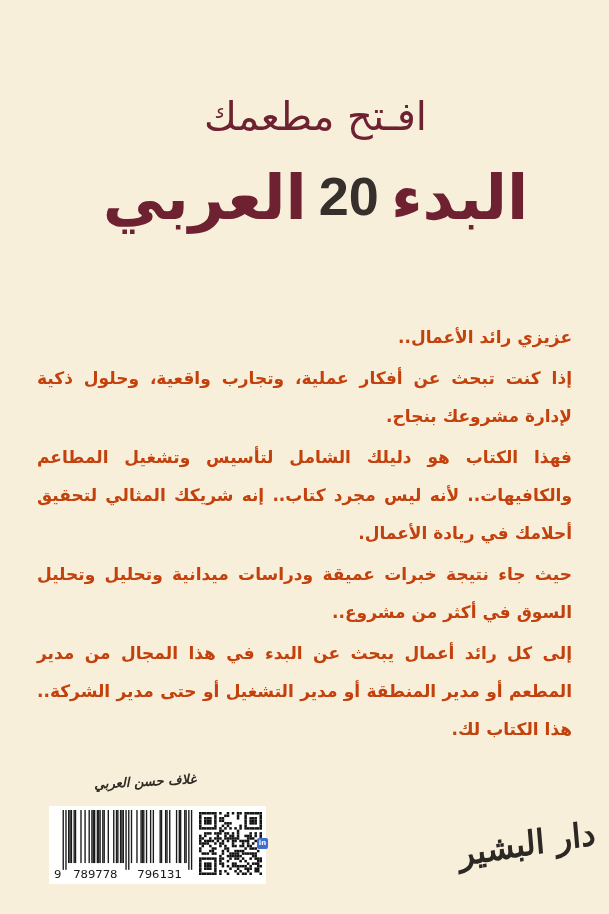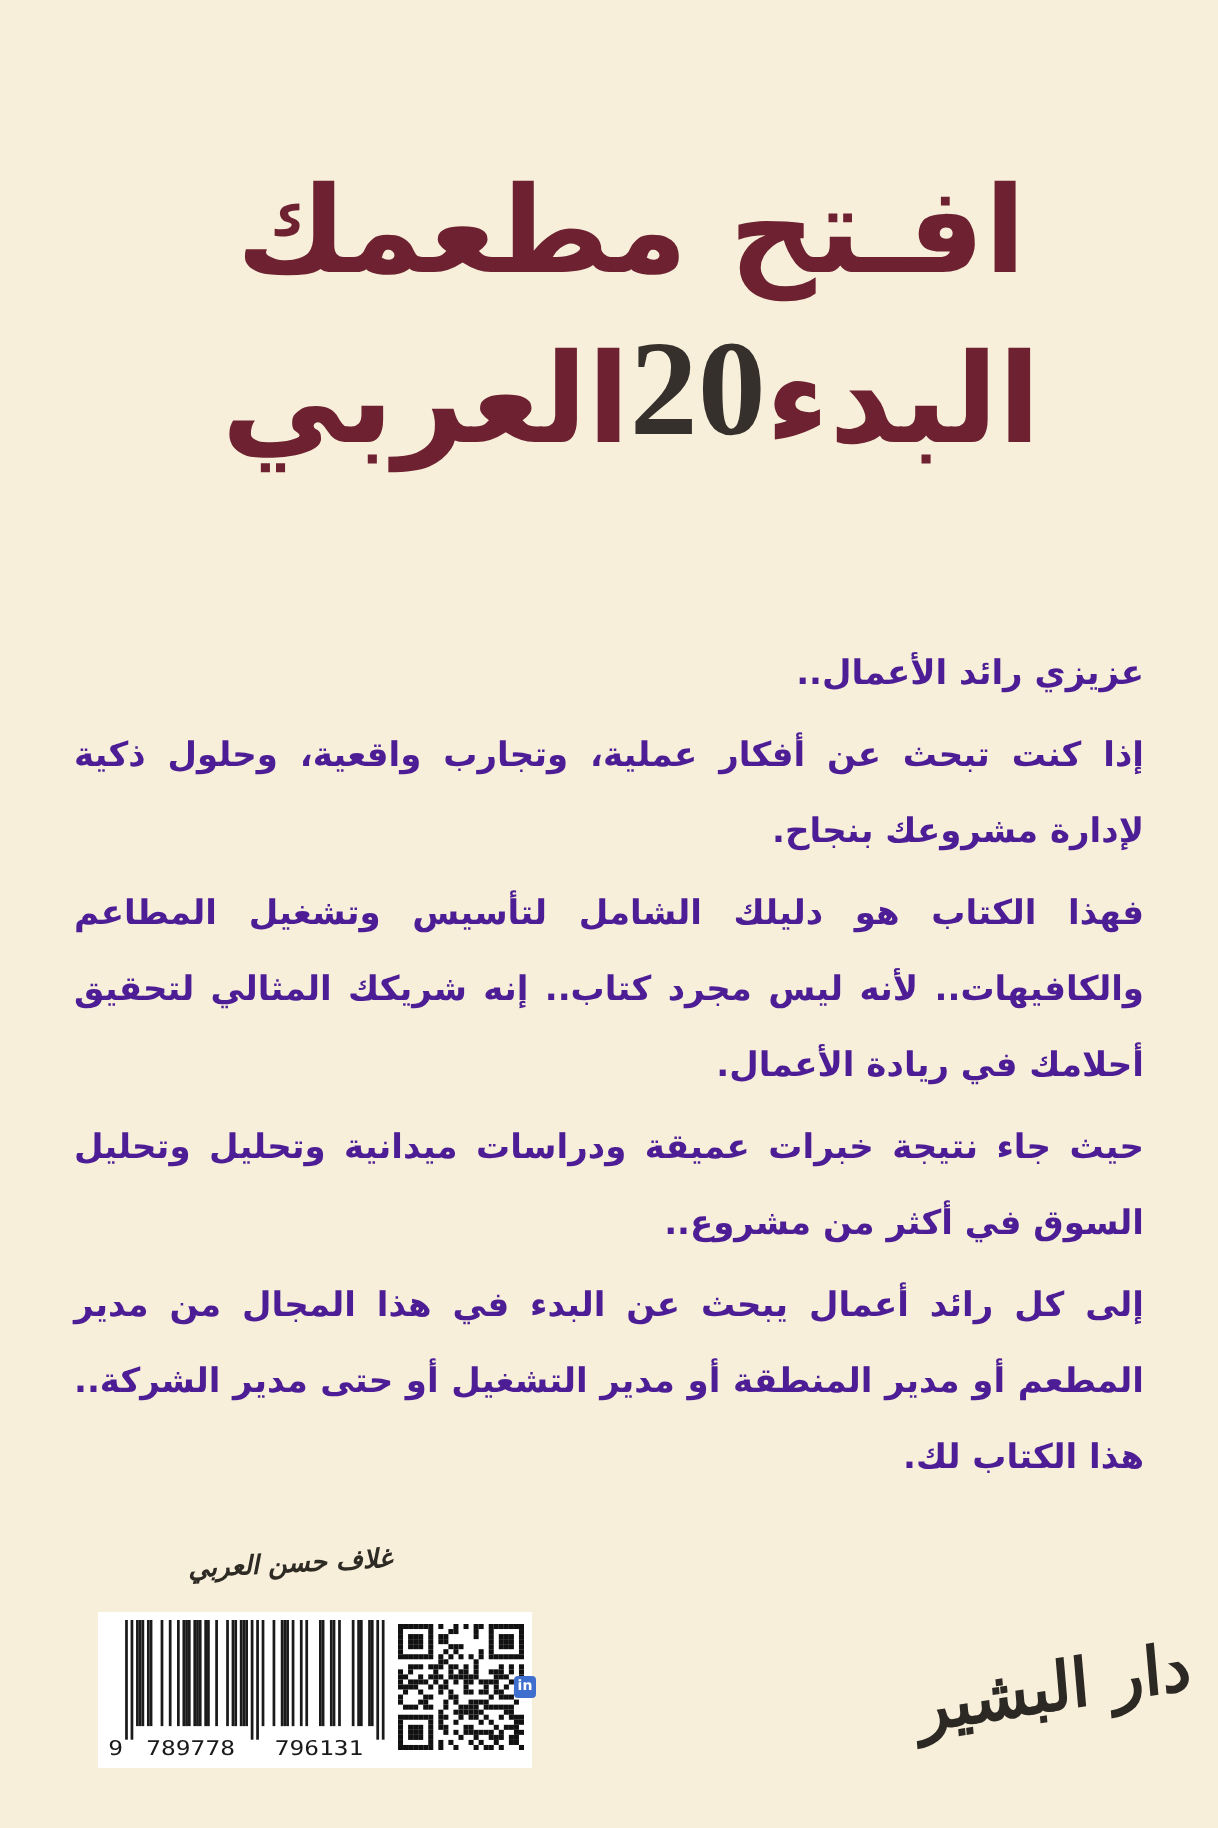--- a/index.html
+++ b/index.html
@@ -7,31 +7,31 @@
     width:609px;height:914px;position:relative;overflow:hidden;
     background:#f8efdb;
     font-family:"DejaVu Sans",sans-serif;
   }
   
   .title-block{
     position:absolute;top:74px;left:22px;right:0;
     text-align:center;direction:rtl;
   }
   .title-line1{
-    font-size:60px;font-weight:700;color:#6e2130;
+    font-size:40px;font-weight:400;color:#6e2130;
     line-height:84px;letter-spacing:-1px;
   }
   .title-line2{
     font-size:62px;font-weight:700;color:#6e2130;
     line-height:80px;white-space:nowrap;
   }
   .title-line2 .num{
-    font-family:Liberation Serif, serif;
-    font-size:68px;font-weight:700;color:#35302c;
-    margin:0 0;position:relative;top:-4px;
+    font-family:Liberation Sans, sans-serif;
+    font-size:54px;font-weight:700;color:#35302c;
+    margin:0 12px;position:relative;top:-4px;
   }
   
   .body-block{
     position:absolute;top:318px;left:37px;right:37px;
     direction:rtl;text-align:justify;
     font-size:17px;font-weight:700;color:#3a332e;
     line-height:38px;
   }
   .body-block p{margin:0 0 3px 0;}
   
@@ -65,21 +65,21 @@
   }
 </style>
 </head>
 <body style="background: rgb(248, 239, 219);">
 
 <div class="title-block">
   <div class="title-line1" style="color: rgb(110, 33, 48);">افـتح مطعمك</div>
   <div class="title-line2" style="color: rgb(110, 33, 48);"><span>البدء</span><span class="num" style="color: rgb(53, 48, 44);">20</span><span>العربي</span></div>
 </div>
 
-<div class="body-block" style="color: #4c1d95;">
+<div class="body-block" style="color: #c2410c;">
   <p>عزيزي رائد الأعمال..</p>
   <p>إذا كنت تبحث عن أفكار عملية، وتجارب واقعية، وحلول ذكية لإدارة مشروعك بنجاح.</p>
   <p>فهذا الكتاب هو دليلك الشامل لتأسيس وتشغيل المطاعم والكافيهات.. لأنه ليس مجرد كتاب.. إنه شريكك المثالي لتحقيق أحلامك في ريادة الأعمال.</p>
   <p>حيث جاء نتيجة خبرات عميقة ودراسات ميدانية وتحليل وتحليل السوق في أكثر من مشروع..</p>
   <p>إلى كل رائد أعمال يبحث عن البدء في هذا المجال من مدير المطعم أو مدير المنطقة أو مدير التشغيل أو حتى مدير الشركة.. هذا الكتاب لك.</p>
 </div>
 
 <div class="cover-credit">غلاف حسن العربي</div>
 
 <div class="code-panel" style="background: rgb(255, 255, 255);">

